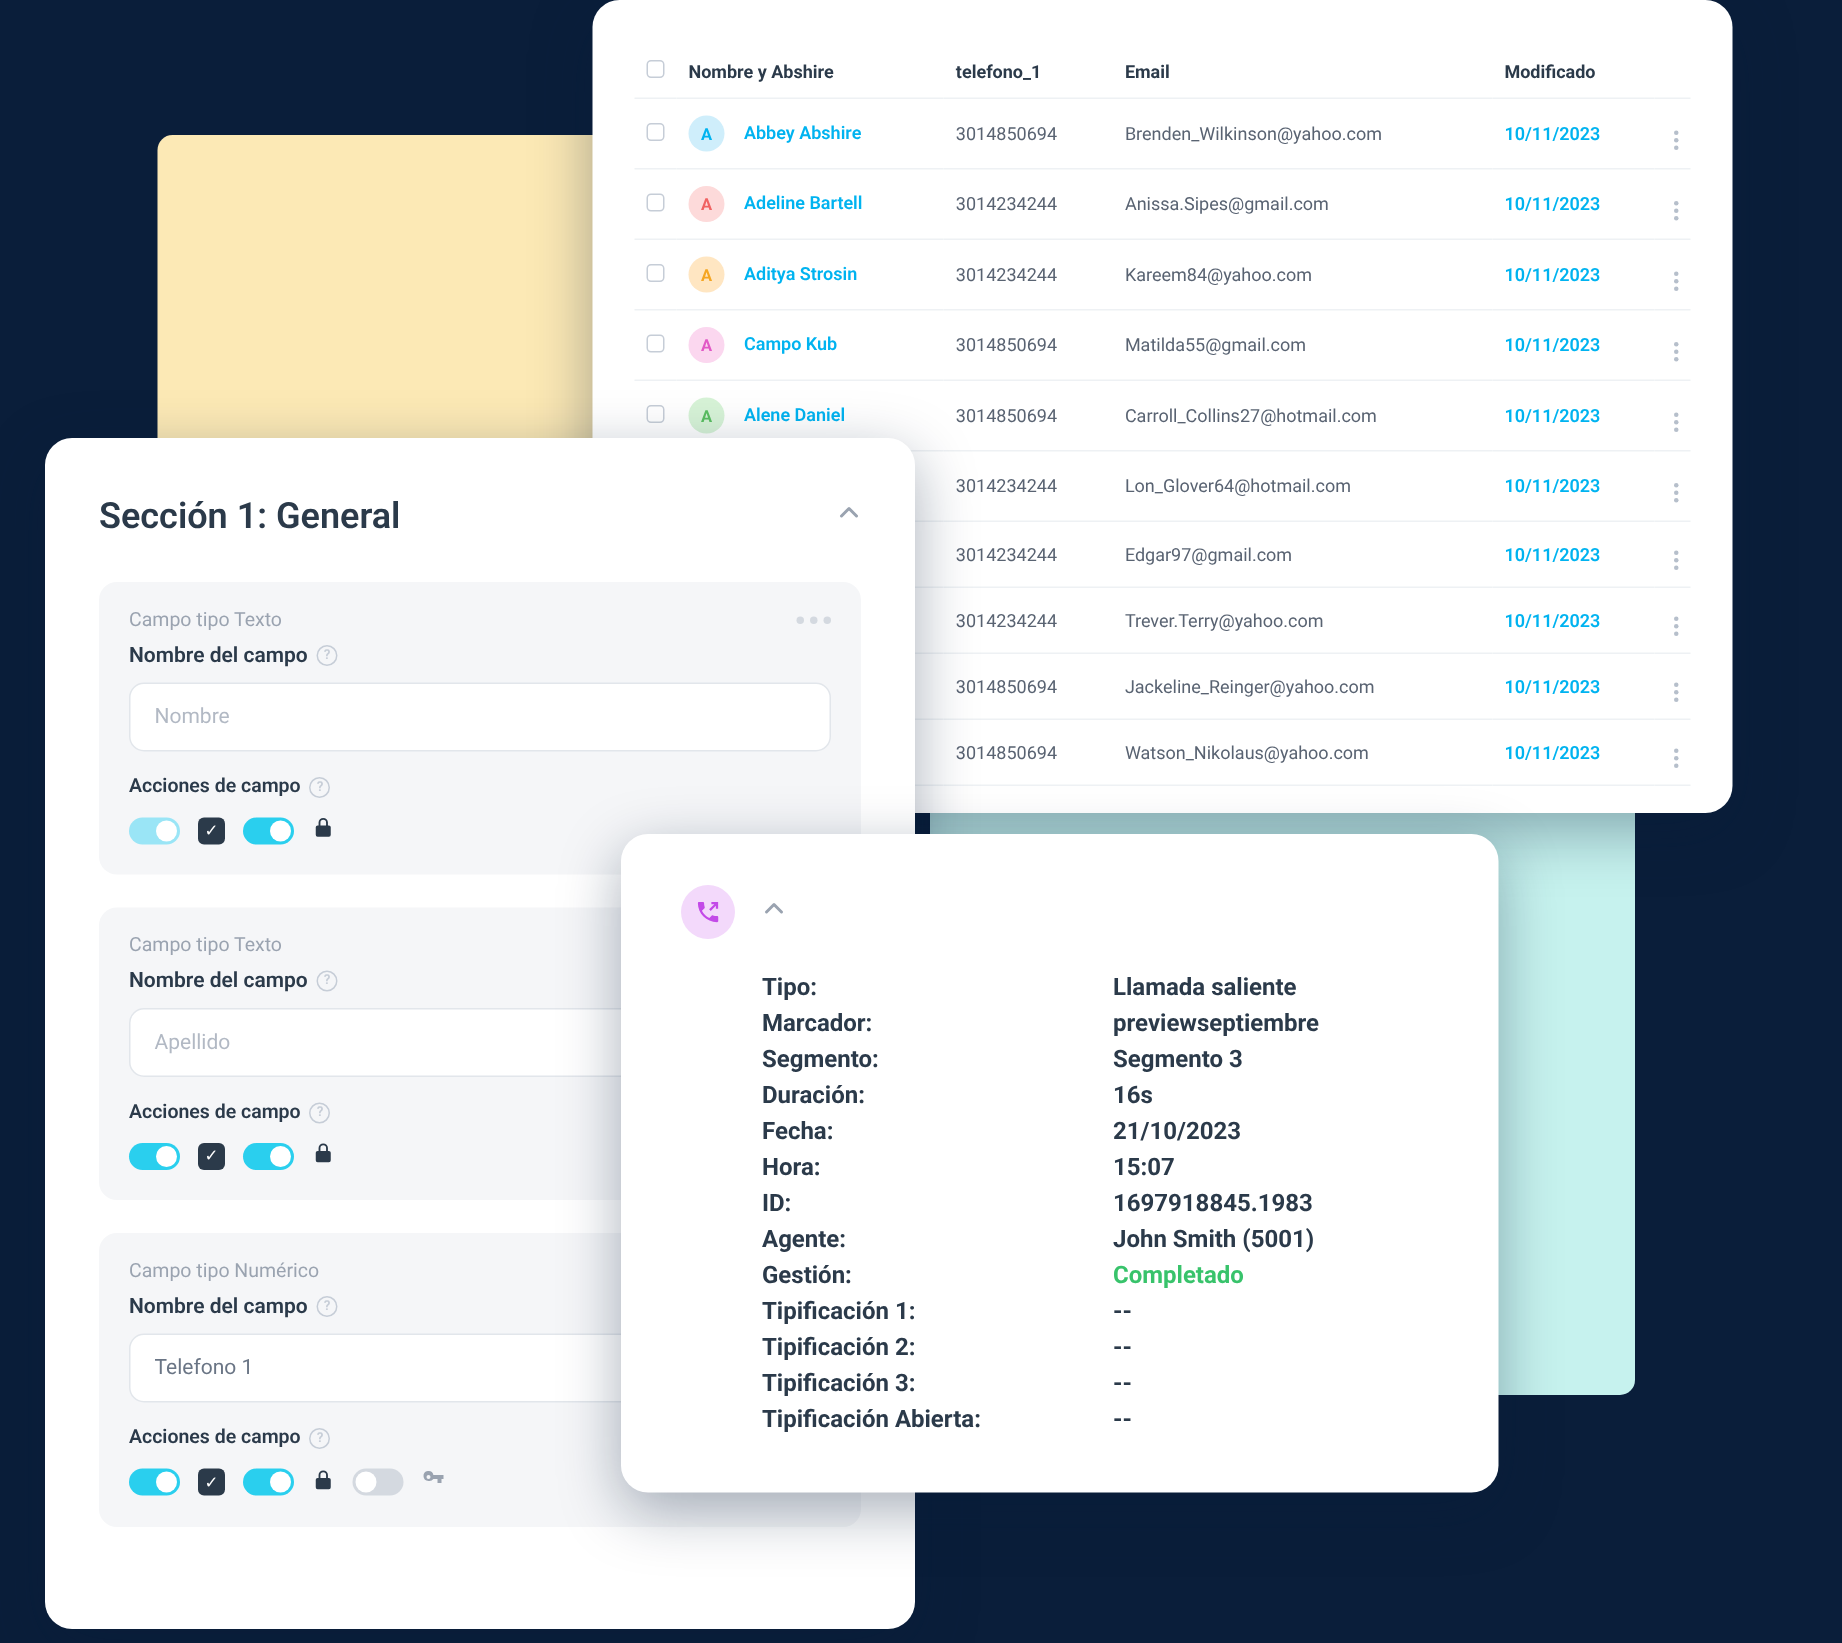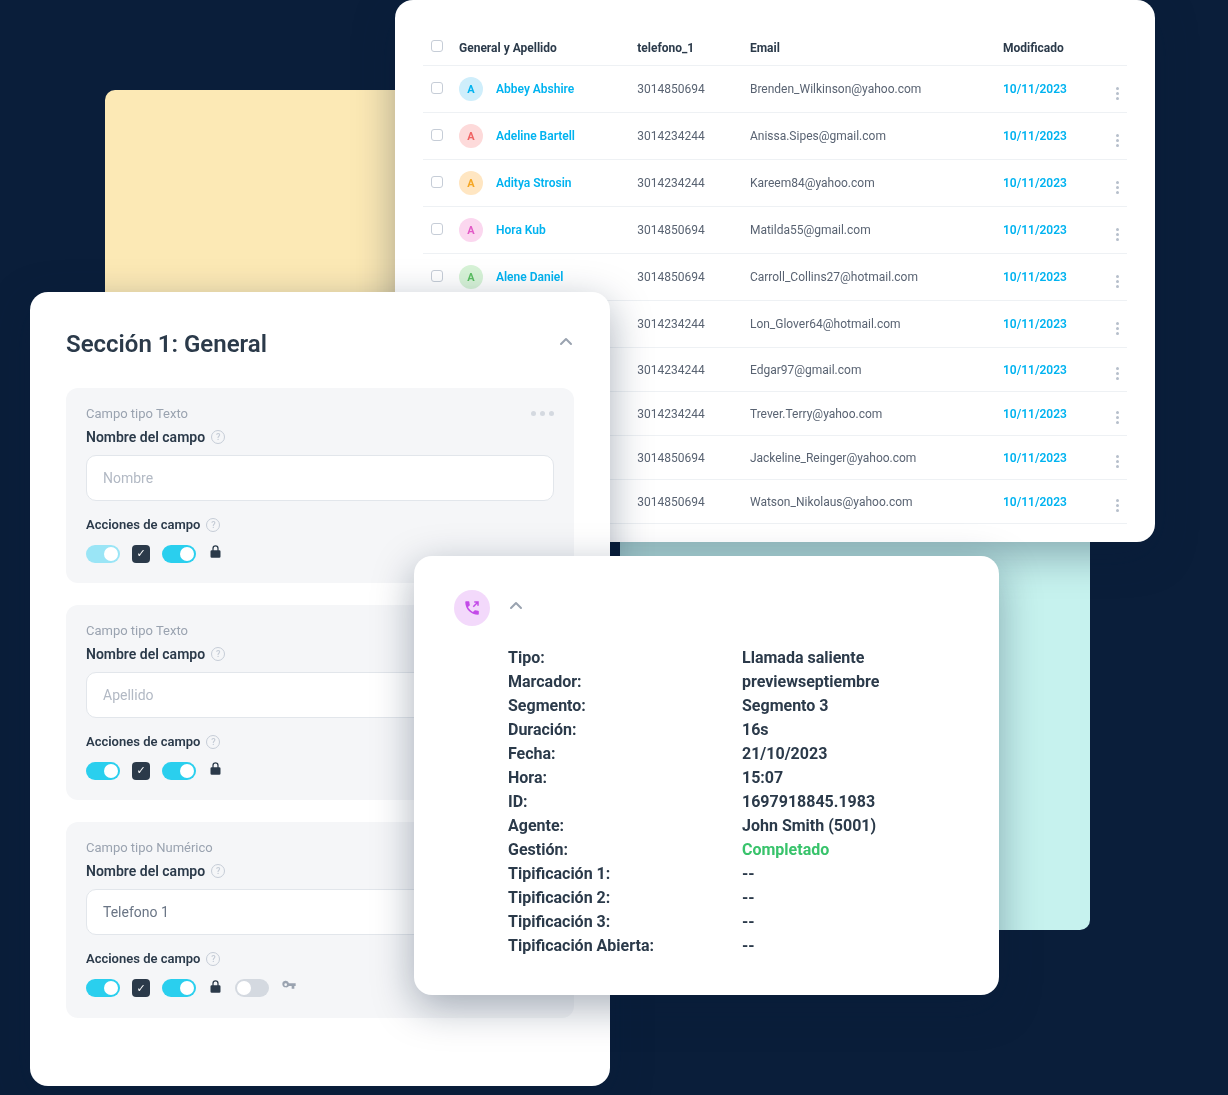--- a/index.html
+++ b/index.html
@@ -191,21 +191,21 @@
 <body>
 
 <div class="bg-yellow"></div>
 <div class="bg-teal"></div>
 
 <div class="card table-card">
   <table class="tbl">
     <thead>
       <tr>
         <th class="checkbox-cell"><span class="checkbox"></span></th>
-        <th>General y Apellido</th>
+        <th>Nombre y Abshire</th>
         <th>telefono_1</th>
         <th>Email</th>
         <th>Modificado</th>
         <th class="dots-cell"></th>
       </tr>
     </thead>
     <tbody id="tbl-body">
         <tr>
     <td class="checkbox-cell"><span class="checkbox"></span></td>
     <td>
@@ -248,21 +248,21 @@
     <td class="dots-cell"><span class="dots">
               <span></span>
               <span></span>
               <span></span>
             </span></td>
   </tr>
         <tr>
     <td class="checkbox-cell"><span class="checkbox"></span></td>
     <td>
       <span class="avatar av-magenta">A</span>
-      <span class="name-link">Hora Kub</span>
+      <span class="name-link">Campo Kub</span>
     </td>
     <td>3014850694</td>
     <td>Matilda55@gmail.com</td>
     <td><span class="date-link">10/11/2023</span></td>
     <td class="dots-cell"><span class="dots">
               <span></span>
               <span></span>
               <span></span>
             </span></td>
   </tr>

